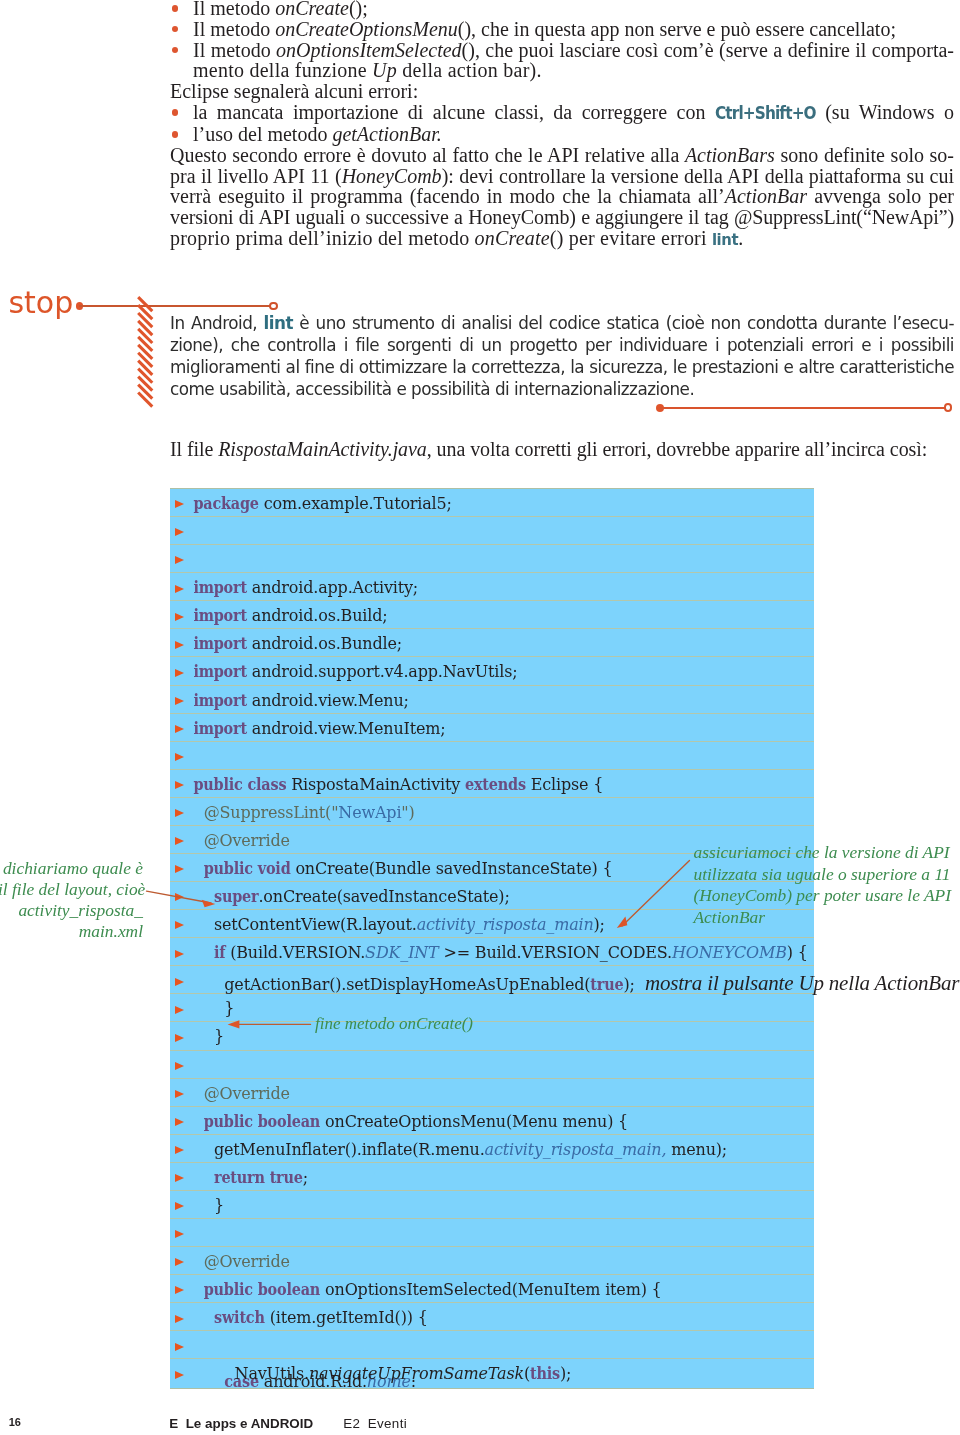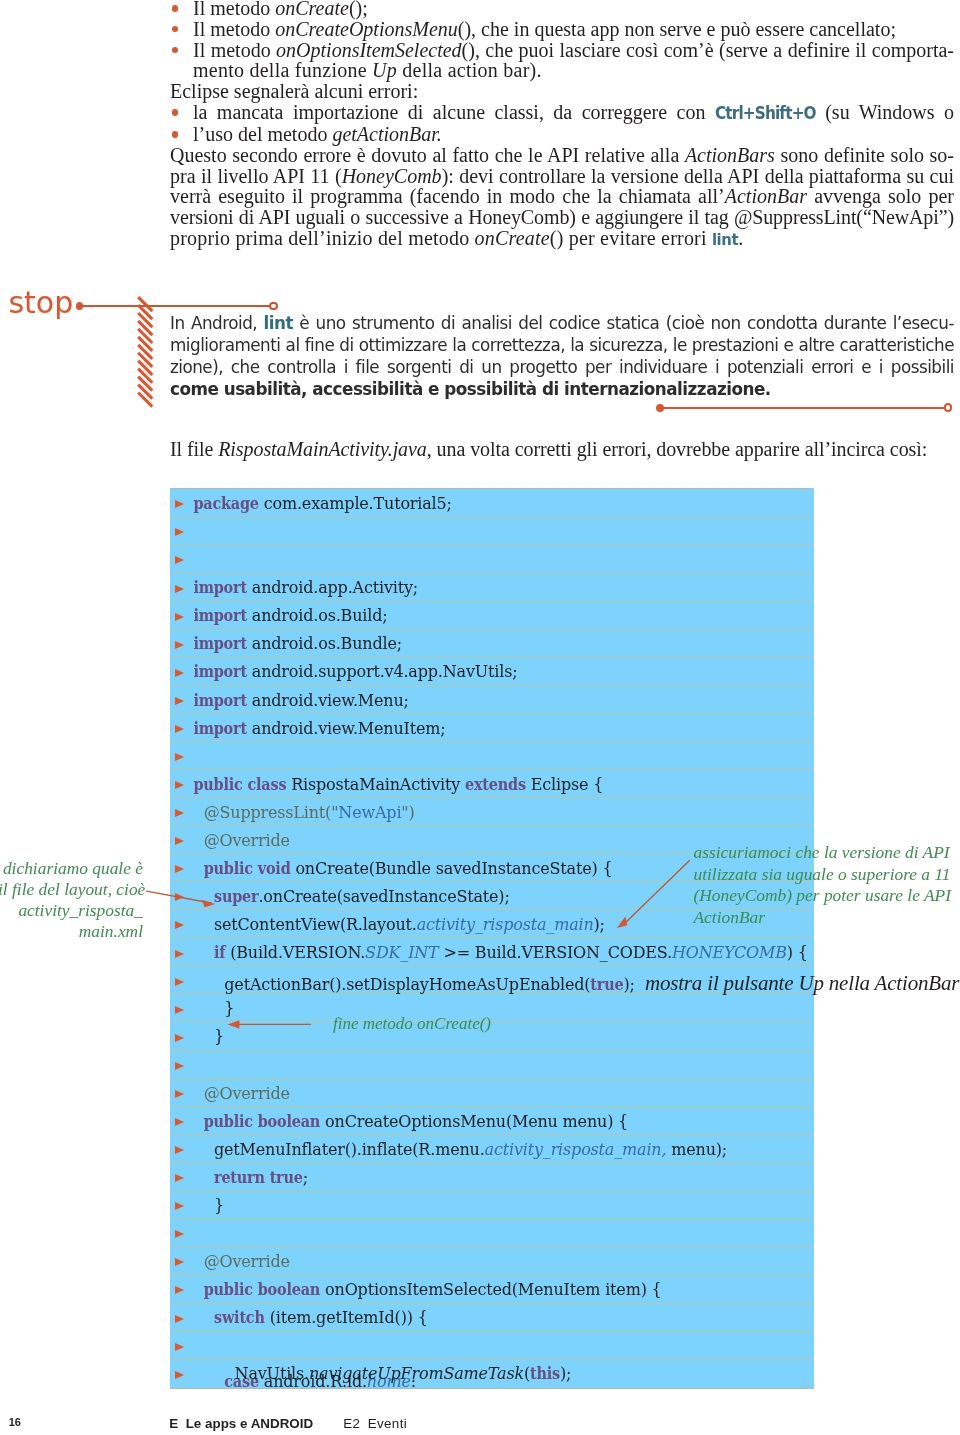--- a/index.html
+++ b/index.html
@@ -39,21 +39,21 @@
   .dot-o-top{position:absolute;left:269px;top:301.8px;width:4.6px;height:4.6px;border-radius:50%;
              background:#fff;border:2.2px solid #d0522c;box-sizing:content-box;}
   .rule-bot{position:absolute;left:660px;top:406.9px;width:288px;height:2.3px;background:#d9542d;}
   .dot-f-bot{position:absolute;left:655.8px;top:403.6px;width:8.6px;height:8.6px;border-radius:50%;background:#e0552c;}
   .dot-o-bot{position:absolute;left:943.5px;top:403.4px;width:4.8px;height:4.8px;border-radius:50%;
              background:#fff;border:2.4px solid #d9542d;box-sizing:content-box;}
   .stop-text{position:absolute;left:170px;top:311.5px;width:784px;
              font-family:"DejaVu Sans",sans-serif;font-size:16.8px;line-height:22.2px;
              letter-spacing:-0.5px;color:#2d2d2d;}
   .stop-text .l{text-align:justify;text-align-last:justify;}
-  .stop-text .l.last{text-align-last:left;font-weight:bold;}
+  .stop-text .l.last{text-align-last:left;}
   .stop-text .lint{color:#2f6e80;font-weight:bold;}
 
   
   .leadin{position:absolute;left:170px;top:438px;width:784px;font-size:20px;line-height:22px;letter-spacing:-0.08px;}
 
   
   .code{position:absolute;left:170px;top:488px;width:644px;
         background:#7dd3fc;border-top:1.5px solid #aec0a5;border-bottom:1.5px solid #aec0a5;
         font-family:"DejaVu Serif",serif;font-size:16px;letter-spacing:-0.18px;}
   .code .ln{position:relative;height:28.09px;border-bottom:1.4px solid #b3c7ab;
@@ -125,22 +125,22 @@
       <line x1="2.2" y1="50.800000000000004" x2="16.3" y2="64.9" stroke="#e0552c" stroke-width="3.1"></line>
       <line x1="2.2" y1="58.75" x2="16.3" y2="72.85" stroke="#e0552c" stroke-width="3.1"></line>
       <line x1="2.2" y1="66.7" x2="16.3" y2="80.8" stroke="#e0552c" stroke-width="3.1"></line>
       <line x1="2.2" y1="74.64999999999999" x2="16.3" y2="88.74999999999999" stroke="#e0552c" stroke-width="3.1"></line>
       <line x1="2.2" y1="82.6" x2="16.3" y2="96.69999999999999" stroke="#e0552c" stroke-width="3.1"></line>
       <line x1="2.2" y1="90.55" x2="16.3" y2="104.64999999999999" stroke="#e0552c" stroke-width="3.1"></line>
       <line x1="2.2" y1="98.5" x2="16.3" y2="112.6" stroke="#e0552c" stroke-width="3.1"></line>
     </svg>
   <div class="stop-text">
     <div class="l">In Android, <span class="lint">lint</span> è uno strumento di analisi del codice statica (cioè non condotta durante l’esecu-</div>
+    <div class="l">zione), che controlla i file sorgenti di un progetto per individuare i potenziali errori e i possibili</div>
     <div class="l">miglioramenti al fine di ottimizzare la correttezza, la sicurezza, le prestazioni e altre caratteristiche</div>
-    <div class="l">zione), che controlla i file sorgenti di un progetto per individuare i potenziali errori e i possibili</div>
     <div class="l last">come usabilità, accessibilità e possibilità di internazionalizzazione.</div>
   </div>
   <div class="dot-f-bot"></div>
   <div class="rule-bot"></div>
   <div class="dot-o-bot"></div>
 
   <div class="leadin">Il file <i class="ital">RispostaMainActivity.java</i>, una volta corretti gli errori, dovrebbe apparire all’incirca così:</div>
 
   <div class="code" id="code">
       <div class="ln"><span class="tri"></span><span class="t"><span class="kw">package</span><span class=""> com.example.Tutorial5;</span></span></div>
@@ -172,21 +172,21 @@
       <div class="ln"><span class="tri"></span><span class="t"></span></div>
       <div class="ln"><span class="tri"></span><span class="t" style="padding-left: 10.3px;"><span class="ann">@Override</span></span></div>
       <div class="ln"><span class="tri"></span><span class="t" style="padding-left: 10.3px;"><span class="kw">public boolean</span><span class=""> onOptionsItemSelected(MenuItem item) {</span></span></div>
       <div class="ln"><span class="tri"></span><span class="t" style="padding-left: 20.6px;"><span class="kw">switch</span><span class=""> (item.getItemId()) {</span></span></div>
       <div class="ln"><span class="tri"></span><span class="t" style="padding-left: 30.9px; margin-top: 36px;"><span class="kw">case</span><span class=""> android.R.id.</span><span class="idt">home</span><span class="">:</span></span></div>
       <div class="ln"><span class="tri"></span><span class="t" style="padding-left: 41.2px;"><span class="">NavUtils.</span><span class="iti">navigateUpFromSameTask</span><span class="">(</span><span class="kw">this</span><span class="">);</span></span></div>
     </div>
 
   <div class="hw hw-left"><div>dichiariamo quale è</div><div>il file del layout, cioè</div><div>activity_risposta_</div><div>main.xml</div></div>
   <div class="hw hw-right"><div>assicuriamoci che la versione di API</div><div>utilizzata sia uguale o superiore a 11</div><div>(HoneyComb) per poter usare le API</div><div>ActionBar</div></div>
-  <div class="hw-inline" style="left:333px;top:1013.5px;">fine metodo onCreate()</div>
+  <div class="hw-inline" style="left:315px;top:1013.5px;">fine metodo onCreate()</div>
 
   <svg class="arr" style="left:0;top:0;" width="960" height="1435" viewBox="0 0 960 1435">
     <g stroke="#bd5b31" stroke-width="1.35" fill="none" stroke-linecap="round">
       <path d="M146.5 891.2 L211 903"></path>
       <path d="M689.5 860.4 L622 926"></path>
       <path d="M310.5 1024.4 L233 1024.4"></path>
     </g>
     <polygon points="215.3,904 201.8,899.8 204.6,907.2" fill="#dd5529"></polygon>
     <polygon points="616.8,928 625.4,916.6 627.3,925.3" fill="#dd5529"></polygon>
     <polygon points="227.6,1024.4 239.4,1020.3 239.4,1028.6" fill="#dd5529"></polygon>

